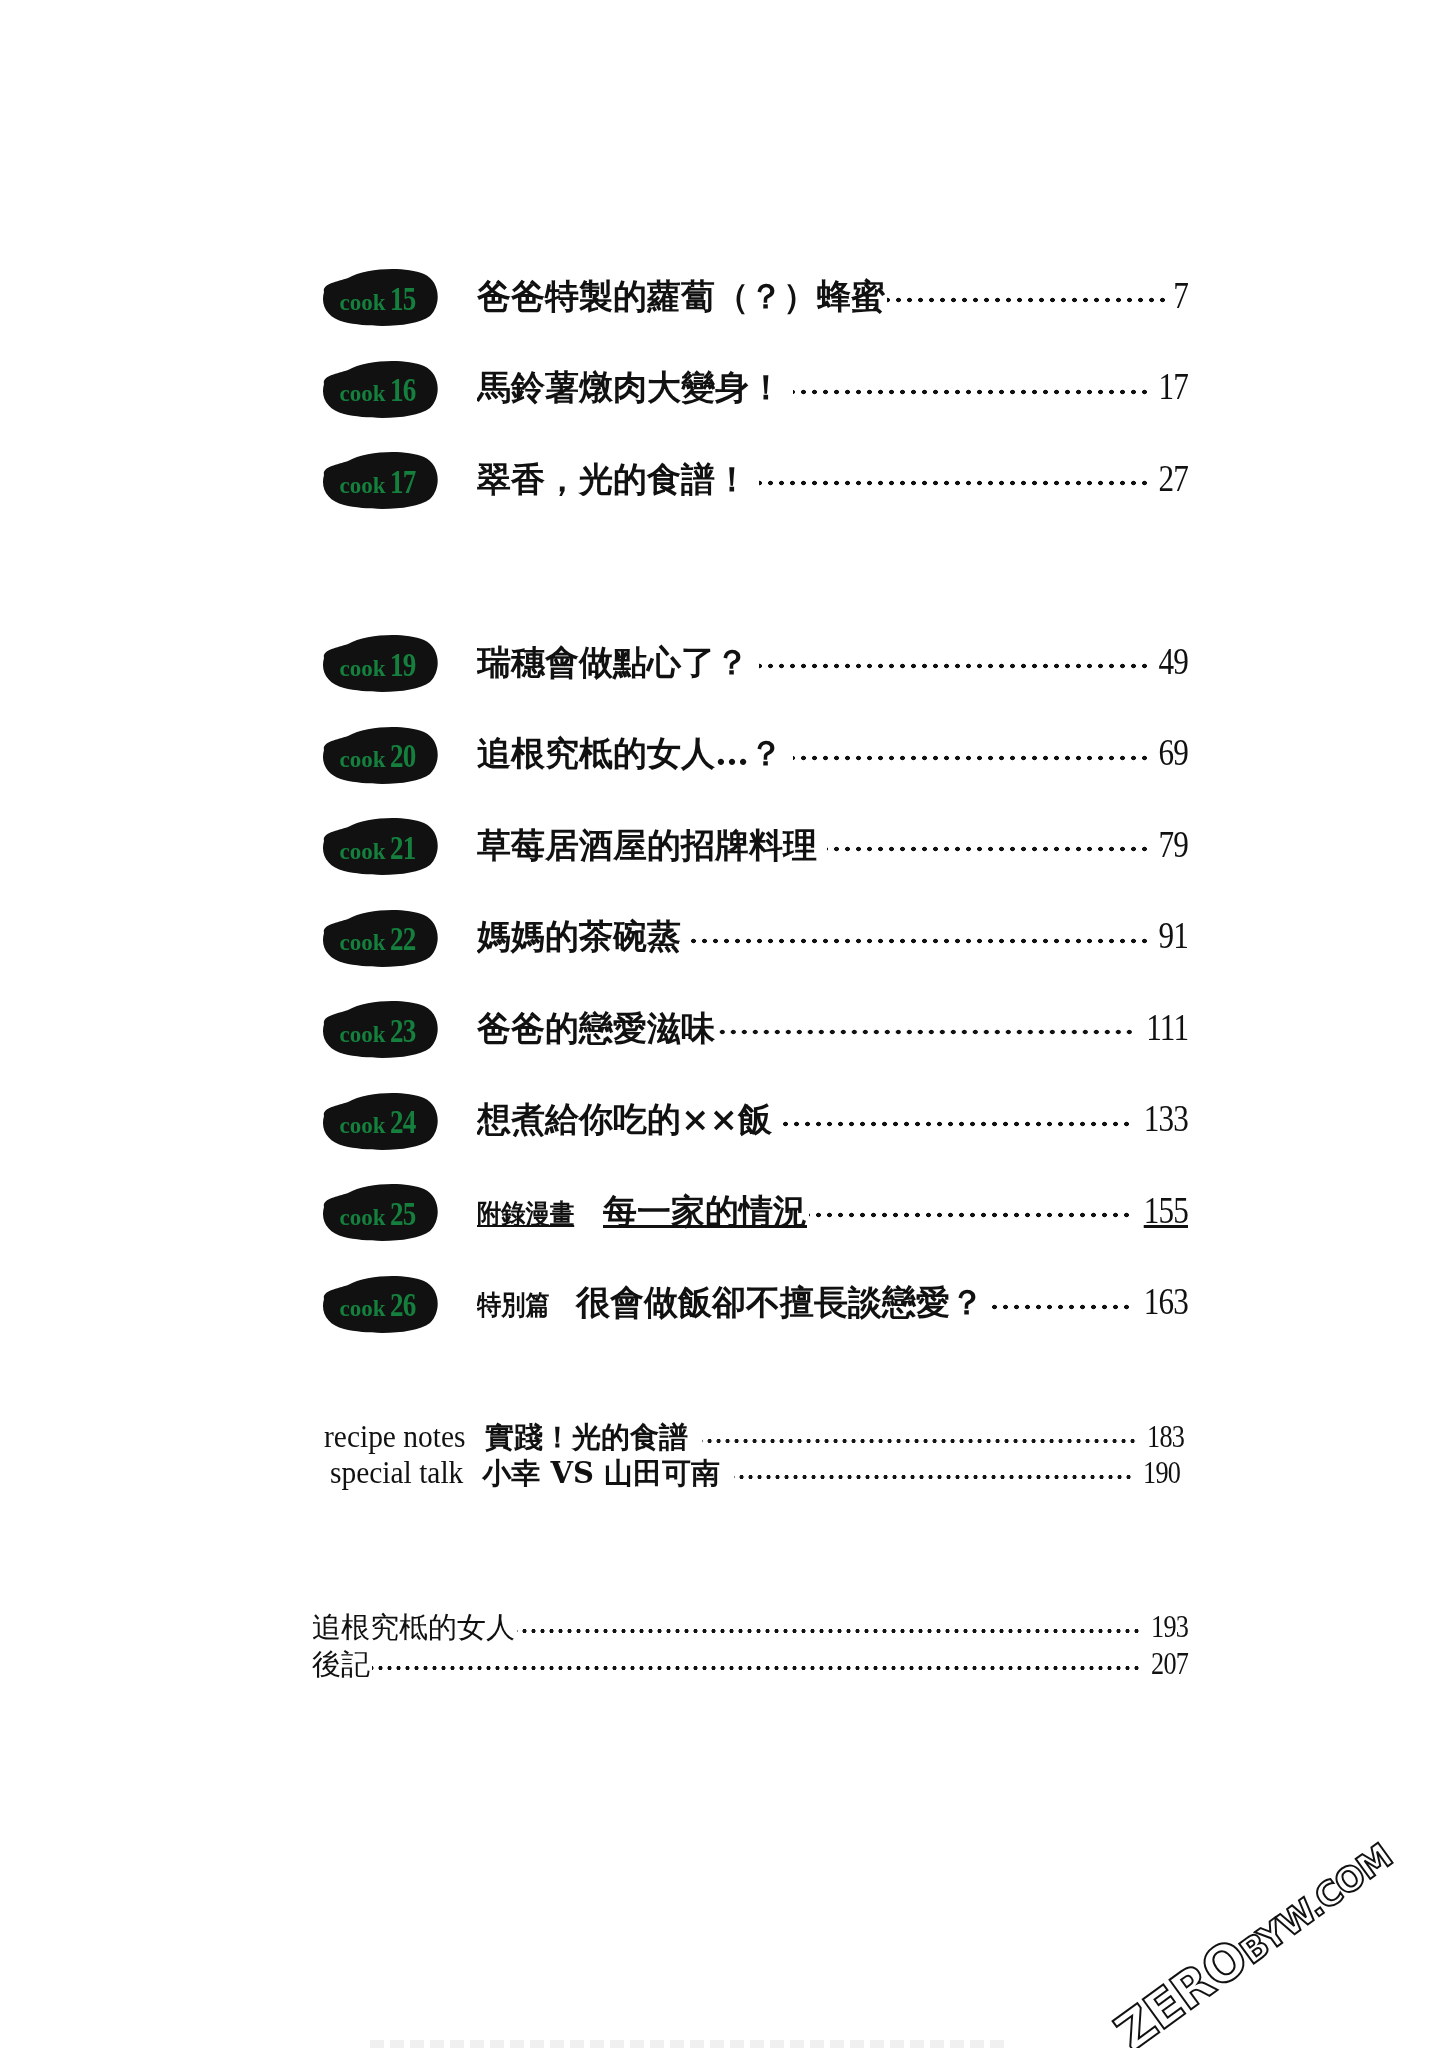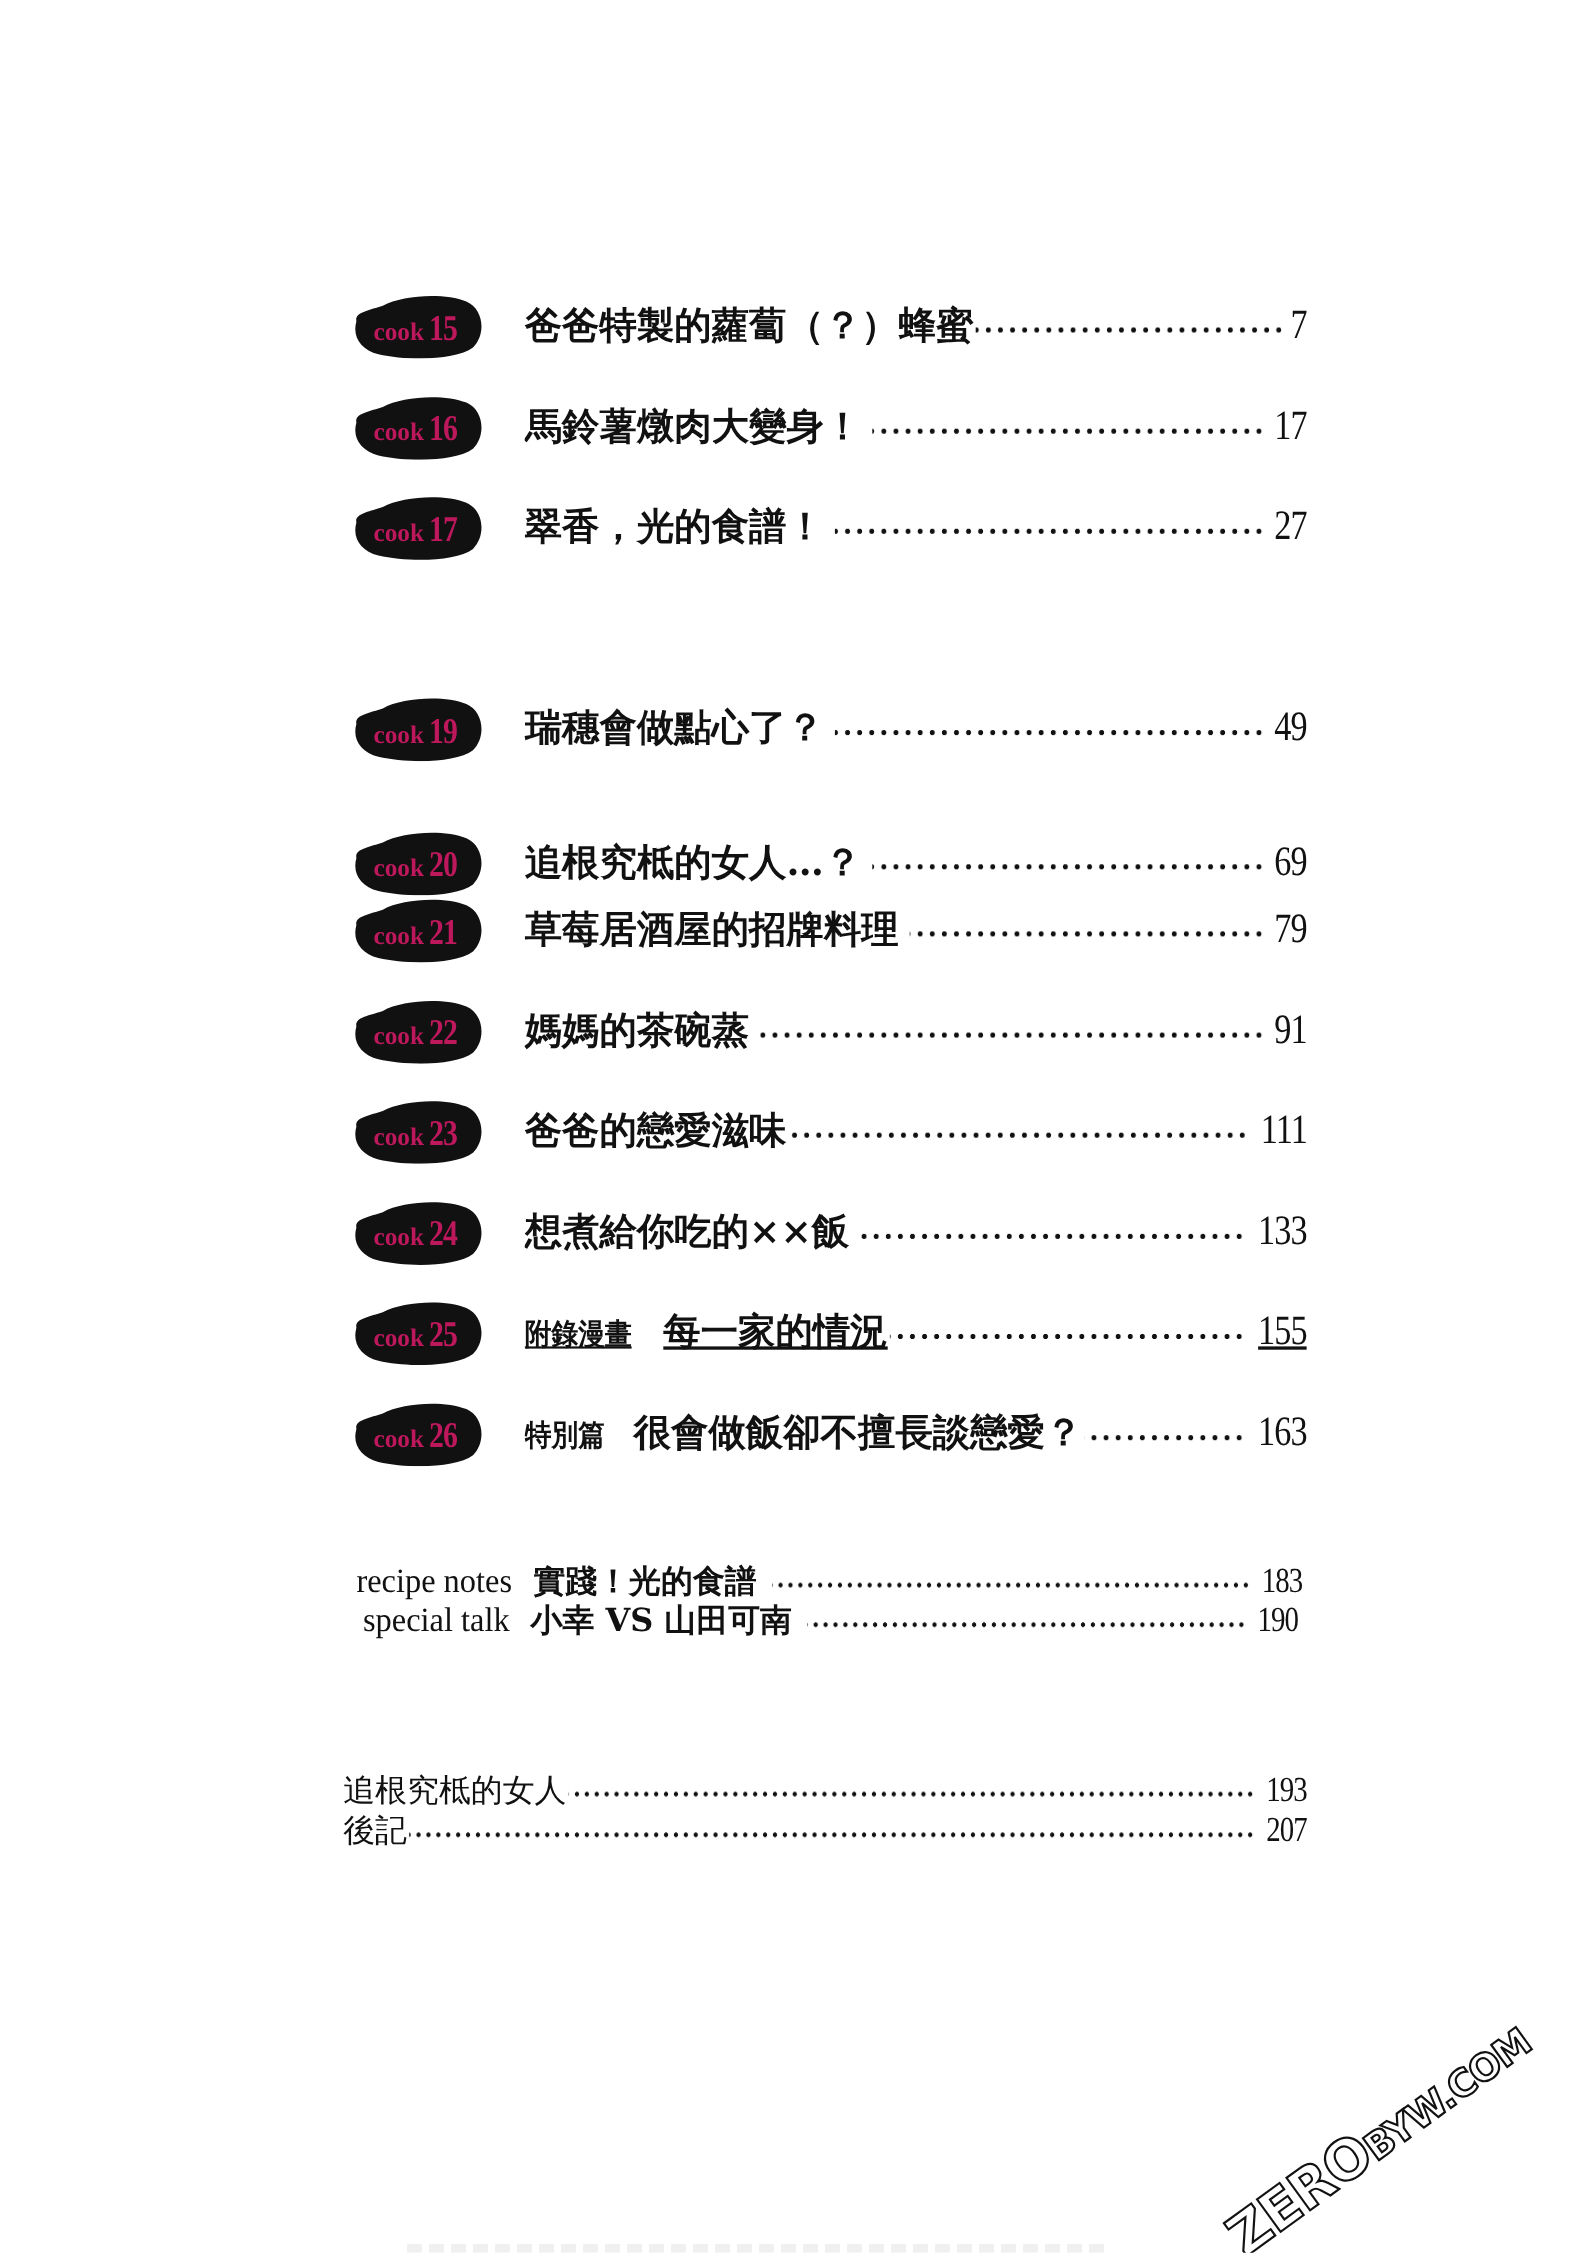--- a/index.html
+++ b/index.html
@@ -11,21 +11,21 @@
   .chap-row {
     position:absolute; left:318px; width:870px; height:60px;
     display:flex; align-items:center;
   }
   .badge {
     position:relative; width:124px; height:60px; flex:0 0 124px;
     display:flex; align-items:center; justify-content:center;
   }
   .badge svg { position:absolute; left:0; top:0; }
   .badge-text {
-    position:relative; color:#be185d; font-family:"Liberation Serif", serif;
+    position:relative; color:#15803d; font-family:"Liberation Serif", serif;
     font-weight:bold; white-space:nowrap; padding-top:6px;
   }
   .badge-text .ck { font-size:23px; letter-spacing:0px; }
   .badge-text .num { font-size:33px; margin-left:4px; transform:scaleX(0.82); display:inline-block; transform-origin:left center; letter-spacing:-1px; }
   .chap-title {
     margin-left:35px; flex:1 1 auto; display:flex; align-items:baseline;
     font-weight:bold; font-size:34px; white-space:nowrap; overflow:hidden;
   }
   .chap-title .prefix { font-size:27px; margin-right:18px; transform:scaleX(0.9); display:inline-block; transform-origin:left; }
   .leader {
@@ -120,21 +120,21 @@
         </svg>
       <span class="badge-text"><span class="ck">cook</span><span class="num">19</span></span>
     </div>
     <div class="chap-title">
         <span>瑞穗會做點心了？</span>
         <span class="leader"></span>
         <span class="pg">49</span>
       </div>
   </div>
 
-  <div class="chap-row" style="top:723.5px;margin-top:30px;">
+  <div class="chap-row" style="top:723.5px;">
     <div class="badge">
       <svg width="124" height="60" viewBox="0 0 124 60">
           <path d="M6 26 C4 18 18 16 30 12 C48 2 86 0 106 8 C122 15 124 38 112 50 C96 62 52 62 26 56 C10 52 2 40 6 26 Z" fill="#111"></path>
         </svg>
       <span class="badge-text"><span class="ck">cook</span><span class="num">20</span></span>
     </div>
     <div class="chap-title">
         <span>追根究柢的女人…？</span>
         <span class="leader"></span>
         <span class="pg">69</span>

